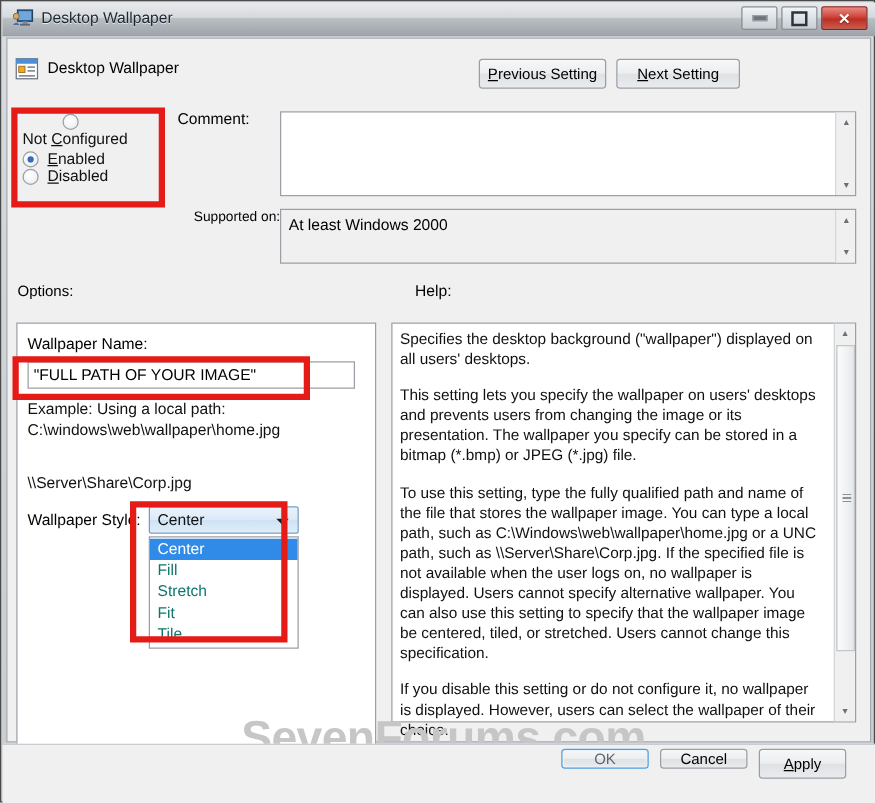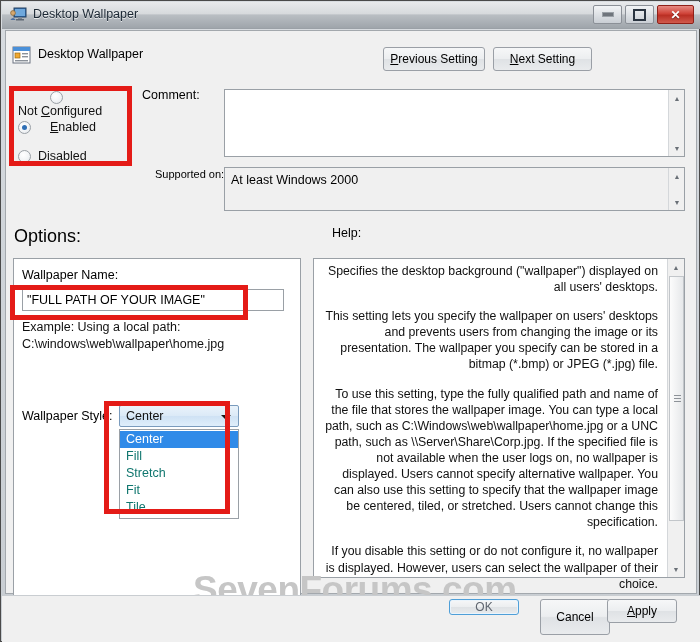--- a/index.html
+++ b/index.html
@@ -69,42 +69,42 @@
   .radio{
     width:13px;height:13px;border-radius:50%;
     background:radial-gradient(circle at 40% 35%,#ffffff 0%,#f2f4f6 55%,#dfe3e7 100%);
     border:1px solid #9aa0a6;box-sizing:border-box;margin-right:7px;position:relative;flex:0 0 auto;
   }
   .radio.on::after{
     content:"";position:absolute;left:3px;top:3px;width:5px;height:5px;border-radius:50%;
     background:#2f6fb5;
   }
   #r-notconf{left:17px;top:90px;flex-direction:column;}
-  #r-enabled{left:17px;top:119px;gap:12px;}
-  #r-disabled{left:17px;top:148px;text-align:right;}
+  #r-enabled{left:17px;top:119px;}
+  #r-disabled{left:17px;top:133px;text-align:right;}
   .radio-label{font-size:12.5px;color:#111;}
 
   #lbl-comment{position:absolute;left:141px;top:87px;font-size:12.5px;}
   #lbl-supported{position:absolute;left:154px;top:167px;font-size:11px;}
 
   .boxfield{
     position:absolute;box-sizing:border-box;border:1px solid #9aa0a6;
   }
   #comment-box{left:223px;top:88px;width:461px;height:68px;background:#fff;}
   #supported-box{left:223px;top:166px;width:461px;height:44px;background:#f0f0f0;}
   #supported-text{position:absolute;left:6px;top:5px;font-size:12.5px;}
 
   .vscroll{
     position:absolute;right:0;top:0;width:16px;height:100%;
     background:#f0f0f0;border-left:1px solid #d4d7da;box-sizing:border-box;
   }
   .sb-up,.sb-dn{position:absolute;left:0;width:16px;height:16px;display:flex;align-items:center;justify-content:center;font-size:7px;color:#6a7077;}
   .sb-up{top:0;}.sb-dn{bottom:0;}
 
-  #lbl-options{position:absolute;left:13px;top:225px;font-size:18px;}
+  #lbl-options{position:absolute;left:13px;top:225px;font-size:12px;}
   #lbl-help{position:absolute;left:331px;top:225px;font-size:12.5px;}
 
   
   #options-panel{
     position:absolute;left:12px;top:257px;width:288px;height:391px;
     background:#fff;border:1px solid #9aa0a6;box-sizing:border-box;
   }
   #opt-wpname-label{position:absolute;left:8px;top:9px;font-size:12.5px;}
   #wp-name-input{
     position:absolute;left:8px;top:30px;width:262px;height:22px;
@@ -129,21 +129,21 @@
     position:absolute;left:105px;top:170px;width:120px;
     background:#fff;border:1px solid #9aa0a6;box-sizing:border-box;
     padding:1px 0 2px 0;
   }
   .opt-item{font-size:12.5px;color:#0f766e;padding:1px 0 1px 6px;line-height:15px;}
   .opt-item.sel{background:#2f8ae8;color:#fff;}
 
   
   #help-panel{
     position:absolute;left:312px;top:257px;width:372px;height:320px;
-    background:#fff;border:1px solid #9aa0a6;box-sizing:border-box;text-align:right;
+    background:#fff;border:1px solid #9aa0a6;box-sizing:border-box;
   }
   #help-text{
     position:absolute;left:6px;top:4px;width:338px;
     font-size:12.3px;line-height:16.1px;color:#111;
   }
   #help-text p{margin:0 0 13px 0;}
   #help-scroll{position:absolute;right:0;top:0;width:17px;height:100%;background:#f0f0f0;border-left:1px solid #d4d7da;box-sizing:border-box;}
   #help-thumb{position:absolute;left:1px;top:17px;width:15px;height:245px;background:linear-gradient(to right,#fcfcfc,#e6e8ea);border:1px solid #c2c6ca;box-sizing:border-box;}
   #help-grip{position:absolute;left:4px;top:118px;width:7px;height:7px;
     background:repeating-linear-gradient(to bottom,#8d9298 0 1px,transparent 1px 3px);}
@@ -161,21 +161,21 @@
     font-size:37px;font-weight:bold;color:#c6c6c6;letter-spacing:-0.5px;
     white-space:nowrap;
   }
 
   
   #footer{position:absolute;left:1px;top:594px;width:698px;height:47px;background:#f0f0f0;border-top:1px solid #c9cdd1;}
   #btn-ok{left:448px;top:598px;width:70px;height:16px;
     border:1px solid #4f9fd8;
     box-shadow:inset 0 0 0 1px #eaf4fc;
     color:#5f6670;}
-  #btn-cancel{left:527px;top:598px;width:70px;height:36px;margin-left:12px;}
+  #btn-cancel{left:527px;top:598px;width:70px;height:16px;}
   #btn-apply{left:606px;top:598px;width:70px;height:24px;}
 </style>
 </head>
 <body>
 
 <div id="window">
 
   <div id="titlebar">
     <span id="title-icon">
       <svg width="17" height="16" viewBox="0 0 17 16">
@@ -257,20 +257,21 @@
 
   <span id="lbl-options">Options:</span>
   <span id="lbl-help">Help:</span>
 
   <div id="options-panel">
     <span id="opt-wpname-label">Wallpaper Name:</span>
     <div id="wp-name-input">"FULL PATH OF YOUR IMAGE"</div>
 
     <span class="ex-line" id="ex1a">Example: Using a local path:</span>
     <span class="ex-line" id="ex1b">C:\windows\web\wallpaper\home.jpg</span>
+    <span class="ex-line" id="ex2b">\\Server\Share\Corp.jpg</span>
 
     <span id="wp-style-label">Wallpaper Style:</span>
 
     <div id="wp-style-combo">
       <span id="wp-style-value">Center</span>
       <span id="combo-arrow"></span>
     </div>
 
     <div id="wp-style-list">
       <div class="opt-item sel">Center</div>

